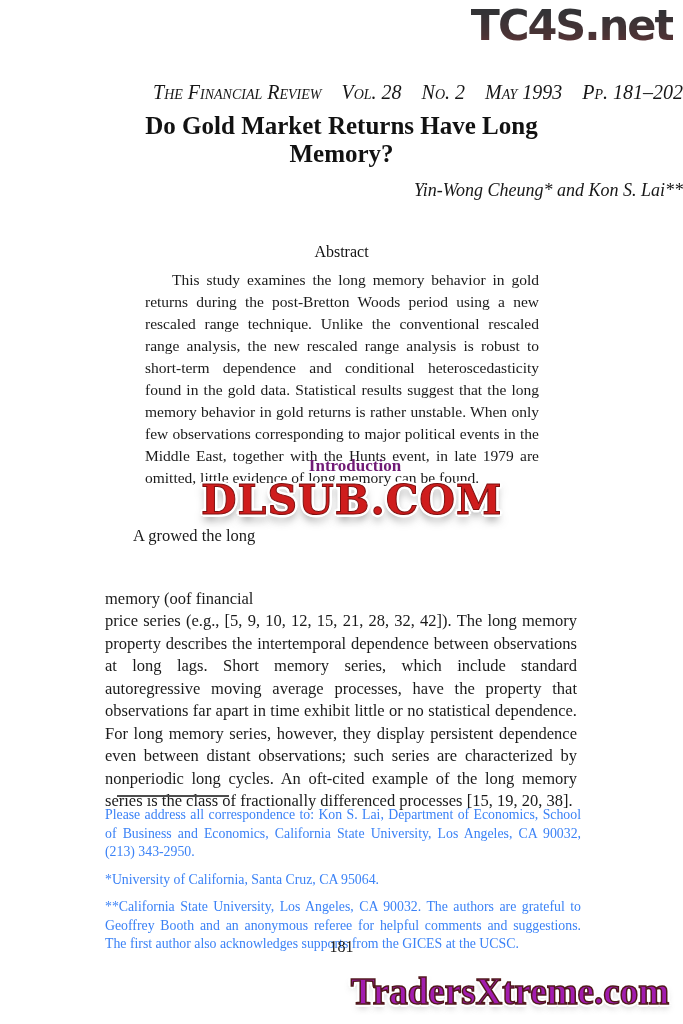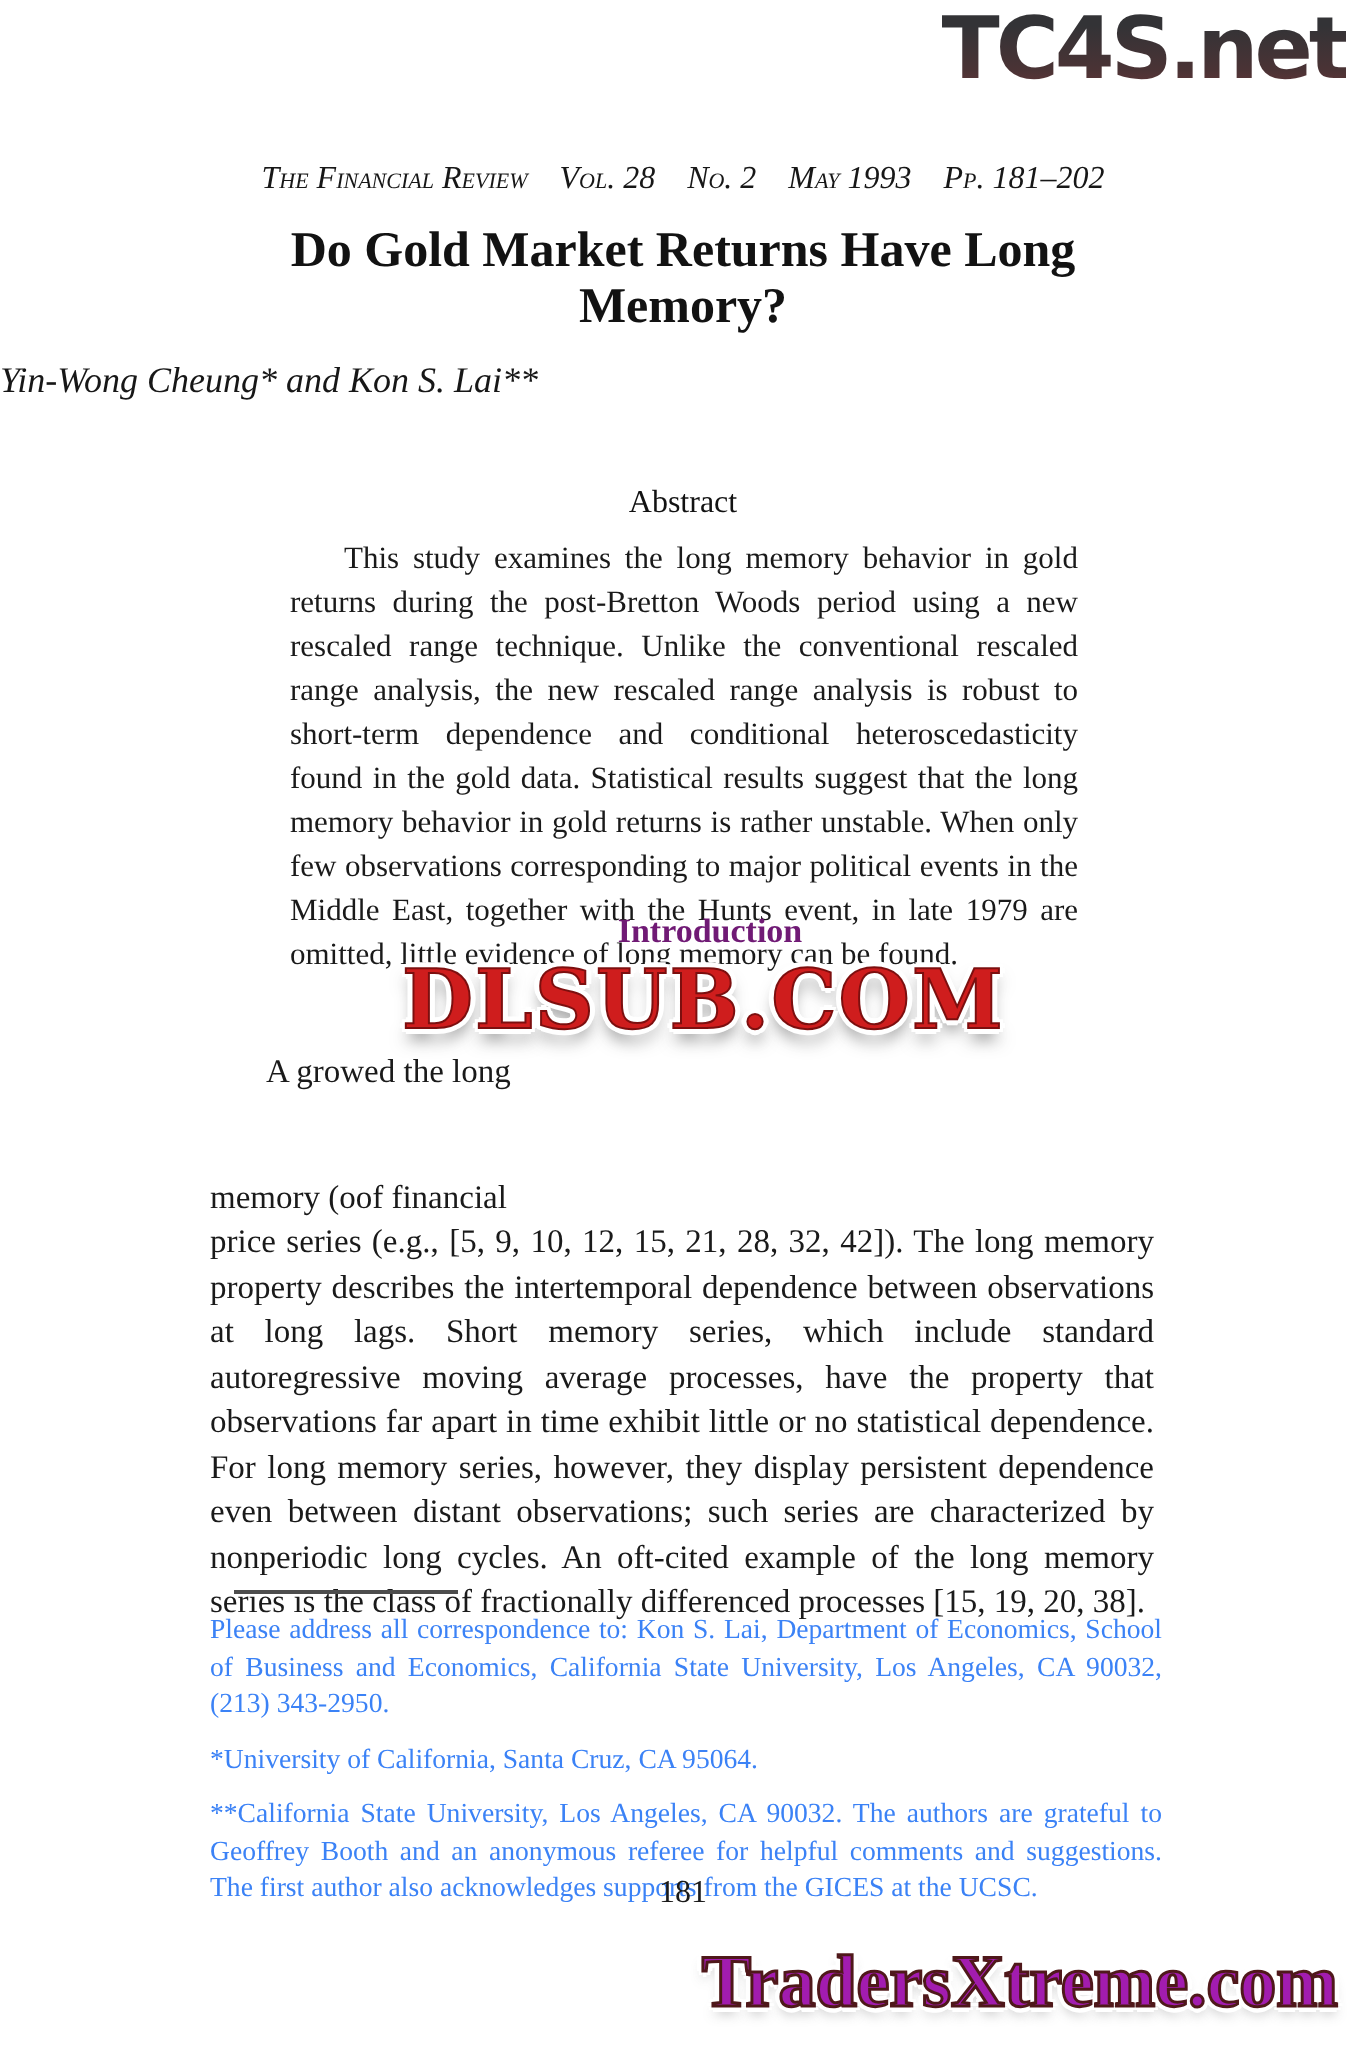--- a/index.html
+++ b/index.html
@@ -28,24 +28,24 @@
     background-clip: text;
     color: transparent;
   }
 
   
   .journal-line {
     position: absolute;
     top: 81px;
     left: 0;
     width: 100%;
-    text-align: center;
+    text-align: right;
     font-style: italic;
     font-variant: small-caps;
-    font-size: 16px;
+    font-size: 20px;
     white-space: pre;
     color: #171717;
   }
 
   
   .title {
     position: absolute;
     top: 112px;
     left: 0;
     width: 100%;
@@ -54,21 +54,21 @@
     font-size: 25px;
     line-height: 28px;
     white-space: pre-line;
     color: #121212;
   }
   .authors {
     position: absolute;
     top: 180px;
     left: 0;
     width: 100%;
-    text-align: left;
+    text-align: right;
     font-style: italic;
     font-size: 18px;
     color: #171717;
   }
 
   
   .abstract-heading {
     position: absolute;
     top: 243px;
     left: 0;

